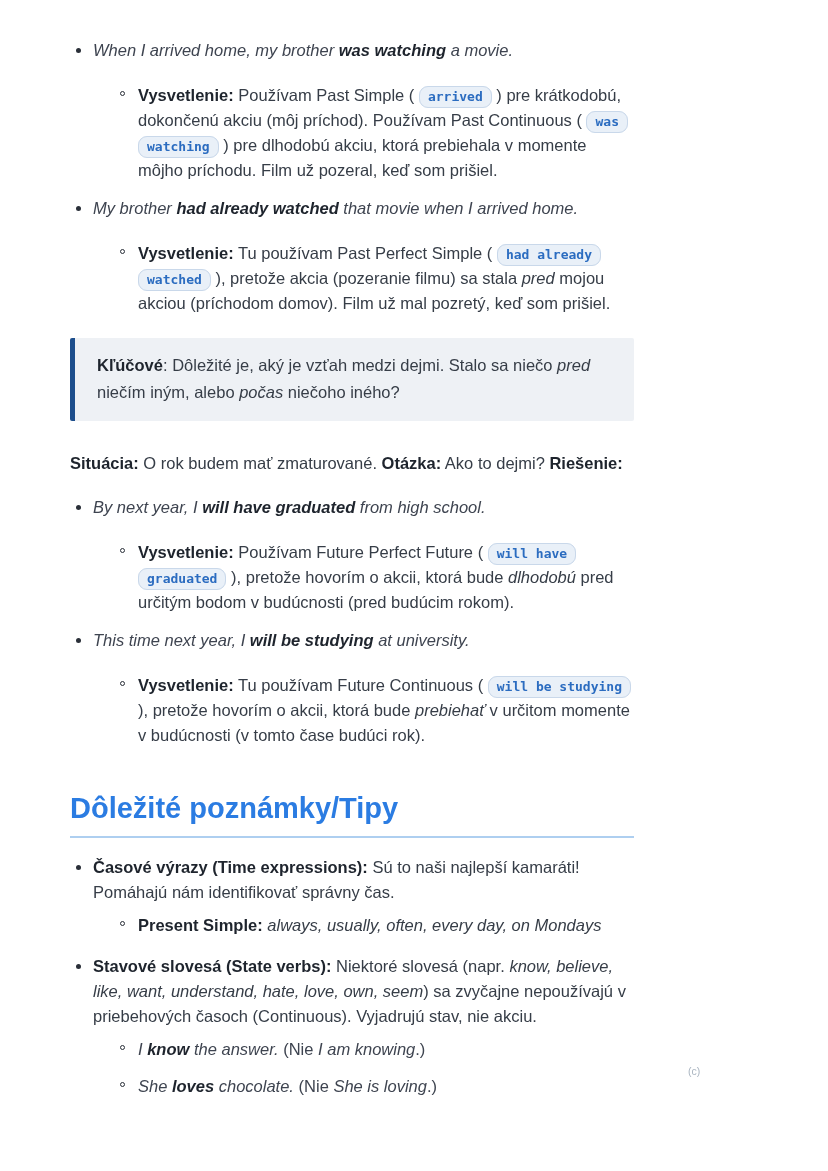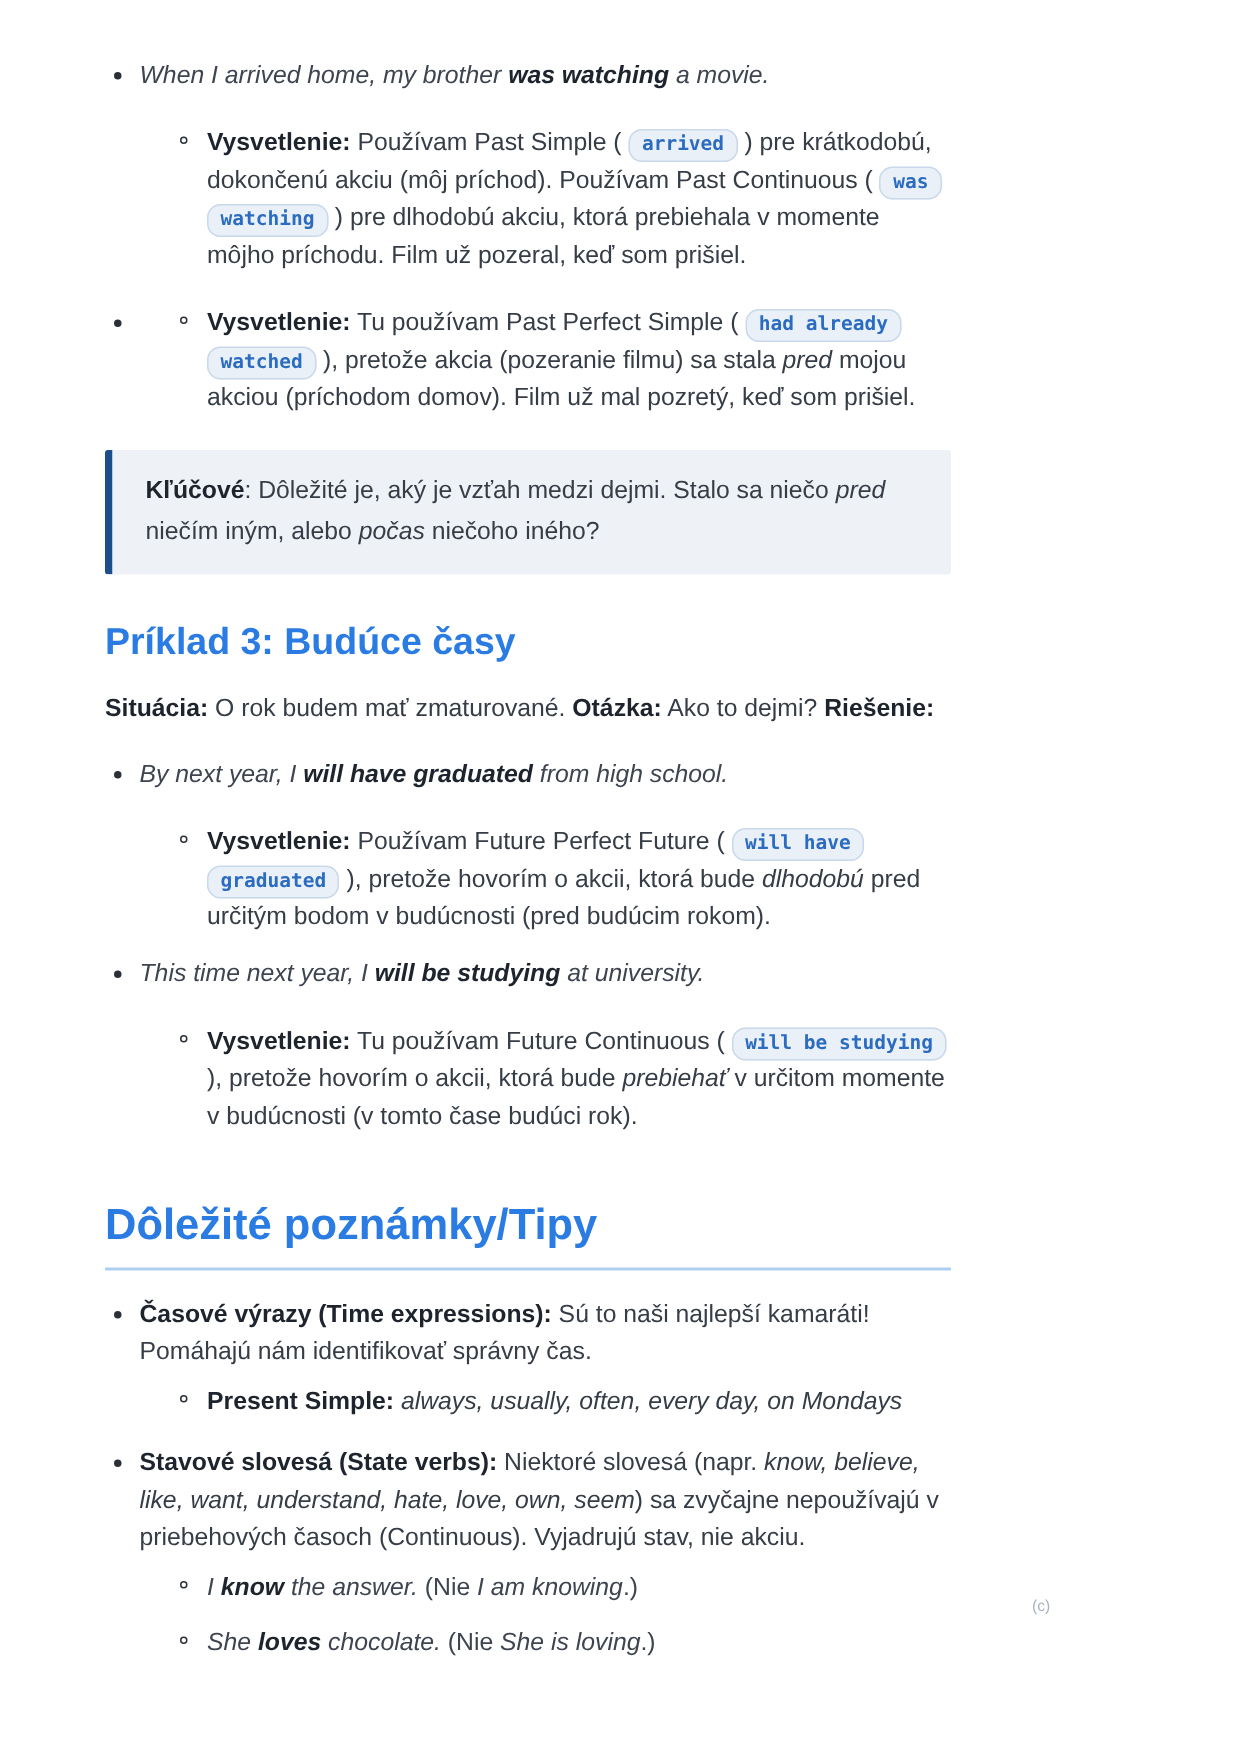--- a/index.html
+++ b/index.html
@@ -128,34 +128,34 @@
         <span class="ex"><span class="ri">When I arrived home, my brother </span><span class="rb ri">was watching</span><span class="ri"> a movie.</span></span>
         <ul class="l2">
           <li>
             <span class="m2"></span>
             <span><span class="rb">Vysvetlenie:</span><span> Používam Past Simple ( </span><span class="rc">arrived</span><span> ) pre krátkodobú, dokončenú akciu (môj príchod). Používam Past Continuous ( </span><span class="rc">was watching</span><span> ) pre dlhodobú akciu, ktorá prebiehala v momente môjho príchodu. Film už pozeral, keď som prišiel.</span></span>
           </li>
         </ul>
       </li>
       <li>
         <span class="m1"></span>
+        <span class="ex"><span class="ri">My brother </span><span class="rb ri">had already watched</span><span class="ri"> that movie when I arrived home.</span></span>
         <ul class="l2">
           <li>
             <span class="m2"></span>
             <span><span class="rb">Vysvetlenie:</span><span> Tu používam Past Perfect Simple ( </span><span class="rc">had already watched</span><span> ), pretože akcia (pozeranie filmu) sa stala </span><span class="ri">pred</span><span> mojou akciou (príchodom domov). Film už mal pozretý, keď som prišiel.</span></span>
           </li>
         </ul>
       </li>
     </ul>
 
     <div class="callout">
       <span><span class="rb">Kľúčové</span><span>: Dôležité je, aký je vzťah medzi dejmi. Stalo sa niečo </span><span class="ri">pred</span><span> niečím iným, alebo </span><span class="ri">počas</span><span> niečoho iného?</span></span>
     </div>
 
-    <h2 class="sec">Príklad 3: Budúce časy</h2>
 
     <p class="para"><span class="rb">Situácia:</span><span> O rok budem mať zmaturované. </span><span class="rb">Otázka:</span><span> Ako to dejmi? </span><span class="rb">Riešenie:</span></p>
 
     <ul class="l1">
       <li>
         <span class="m1"></span>
         <span class="ex"><span class="ri">By next year, I </span><span class="rb ri">will have graduated</span><span class="ri"> from high school.</span></span>
         <ul class="l2">
           <li>
             <span class="m2"></span>

